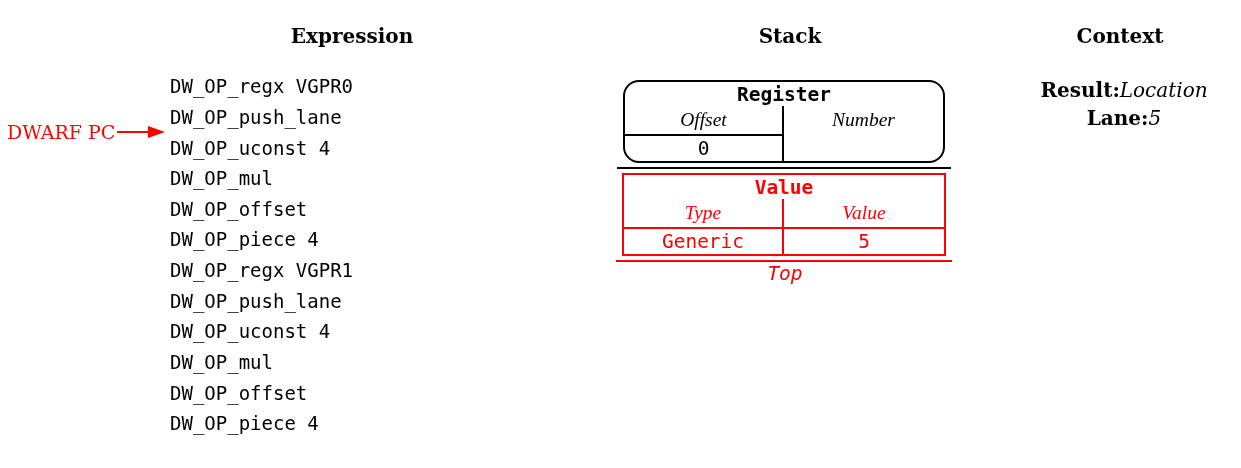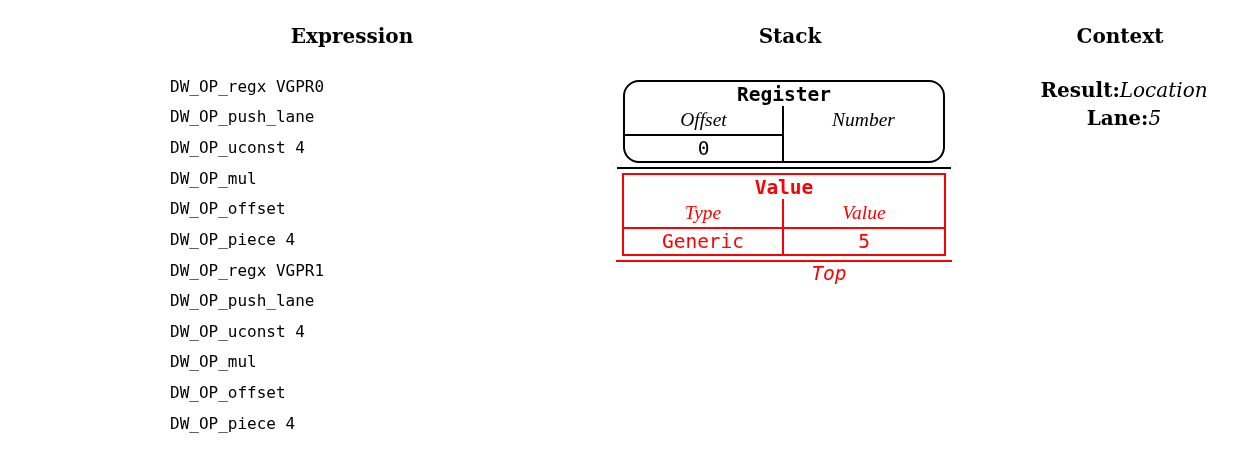--- a/index.html
+++ b/index.html
@@ -2,21 +2,21 @@
 <html style="--red: #ff0000; --black: #000000; --background: #ffffff;"><head>
 <meta charset="utf-8">
 <style>
   html,body{margin:0;padding:0;background:#fff;}
   .canvas{position:relative;width:1241px;height:468px;background:var(--background,#ffffff);overflow:hidden;
           font-family:"DejaVu Sans",sans-serif;}
   .col-header{position:absolute;top:24px;transform:translateX(-50%);
               font-family:"DejaVu Serif",serif;font-weight:bold;font-size:20px;line-height:24px;
               color:var(--black,#000);white-space:nowrap;}
   .ops{position:absolute;left:170px;top:71px;
-       font-family:"DejaVu Sans Mono",monospace;font-size:16px;color:var(--black,#000);}
+       font-family:"DejaVu Sans Mono",monospace;font-size:19px;color:var(--black,#000);}
   .op{height:30.64px;display:flex;align-items:center;white-space:pre;}
   .pc-marker{position:absolute;left:7px;top:122px;height:20px;display:flex;align-items:center;color:var(--red,#f00);}
   .pc-label{font-family:"DejaVu Serif",serif;font-size:19px;line-height:20px;margin-right:2px;white-space:nowrap;}
   .pc-line{width:31px;height:2px;background:var(--red,#f00);}
   .pc-head{width:0;height:0;border-left:17px solid var(--red,#f00);
            border-top:6px solid transparent;border-bottom:6px solid transparent;}
   .entry{position:absolute;box-sizing:border-box;border:2px solid;
          font-family:"DejaVu Sans Mono",monospace;font-size:19.5px;}
   .black-entry{left:623px;top:80px;width:322px;height:83px;color:var(--black,#000);border-color:var(--black,#000);border-radius:16px;}
   .red-entry{left:622px;top:173px;width:324px;height:83px;color:var(--red,#f00);border-color:var(--red,#f00);}
@@ -24,21 +24,21 @@
   .entry-grid{display:grid;grid-template-columns:1fr 1fr;}
   .cell{display:flex;align-items:center;justify-content:center;}
   .cell.h{height:28px;font-style:italic;font-family:Liberation Serif, serif;}
   .cell.v{height:25px;border-top:2px solid;}
   .cell.c1{border-right:2px solid;}
   .underline{position:absolute;height:2px;}
   .black-underline{left:617px;top:167px;width:334px;background:var(--black,#000);}
   .red-underline{left:616px;top:260px;width:336px;background:var(--red,#f00);}
   .top-label{position:absolute;left:785px;top:264px;transform:translateX(-50%);
              font-family:"DejaVu Sans Mono",monospace;font-style:italic;font-size:19.5px;line-height:20px;
-             color:var(--red,#f00);margin-left:44px;}
+             color:var(--red,#f00);}
   .ctx-line{position:absolute;left:1124px;transform:translateX(-50%);white-space:nowrap;
             font-family:"DejaVu Serif",serif;font-size:20px;line-height:20px;color:var(--black,#000);}
   .ctx-label{font-weight:bold;}
   .ctx-value{font-style:italic;margin-top:28px;}
 </style>
 </head>
 <body>
 
 <div class="canvas">
 
@@ -54,20 +54,25 @@
       <div class="op">DW_OP_offset</div>
       <div class="op">DW_OP_piece 4</div>
       <div class="op">DW_OP_regx VGPR1</div>
       <div class="op">DW_OP_push_lane</div>
       <div class="op">DW_OP_uconst 4</div>
       <div class="op">DW_OP_mul</div>
       <div class="op">DW_OP_offset</div>
       <div class="op">DW_OP_piece 4</div>
     </div>
 
+  <div class="pc-marker">
+    <span class="pc-label">DWARF PC</span>
+    <span class="pc-line"></span>
+    <span class="pc-head"></span>
+  </div>
 
   <div class="entry black-entry">
     <div class="entry-header">Register</div>
     <div class="entry-grid">
       <div class="cell h c1">Offset</div>
       <div class="cell h">Number</div>
       <div class="cell v c1">0</div>
     </div>
   </div>
   <div class="underline black-underline"></div>

